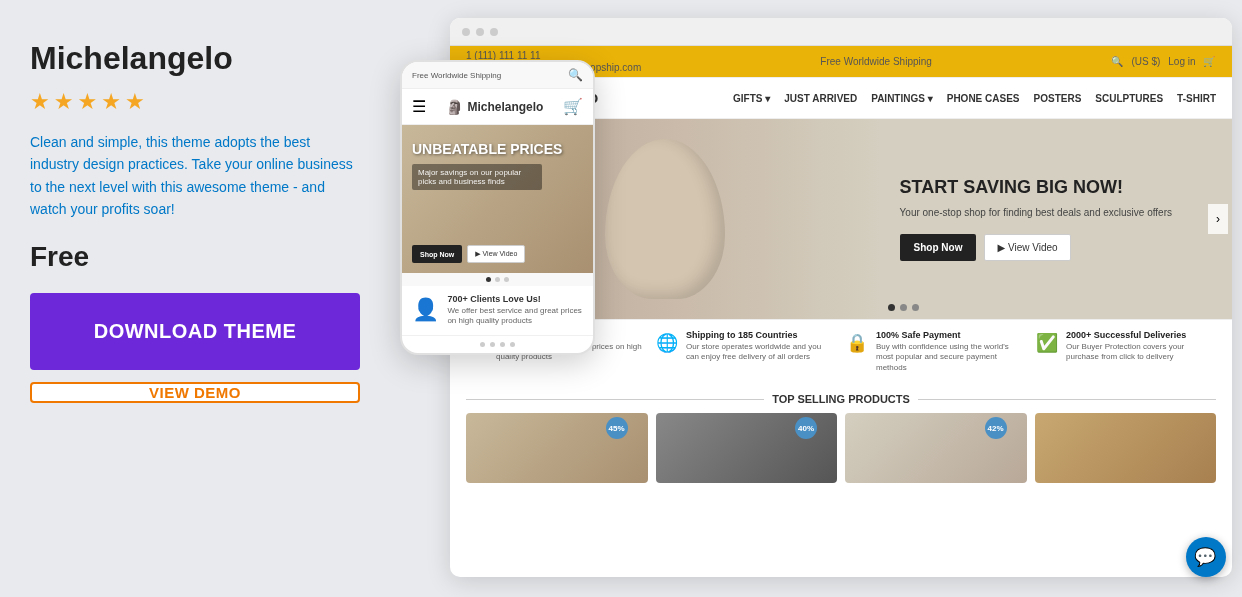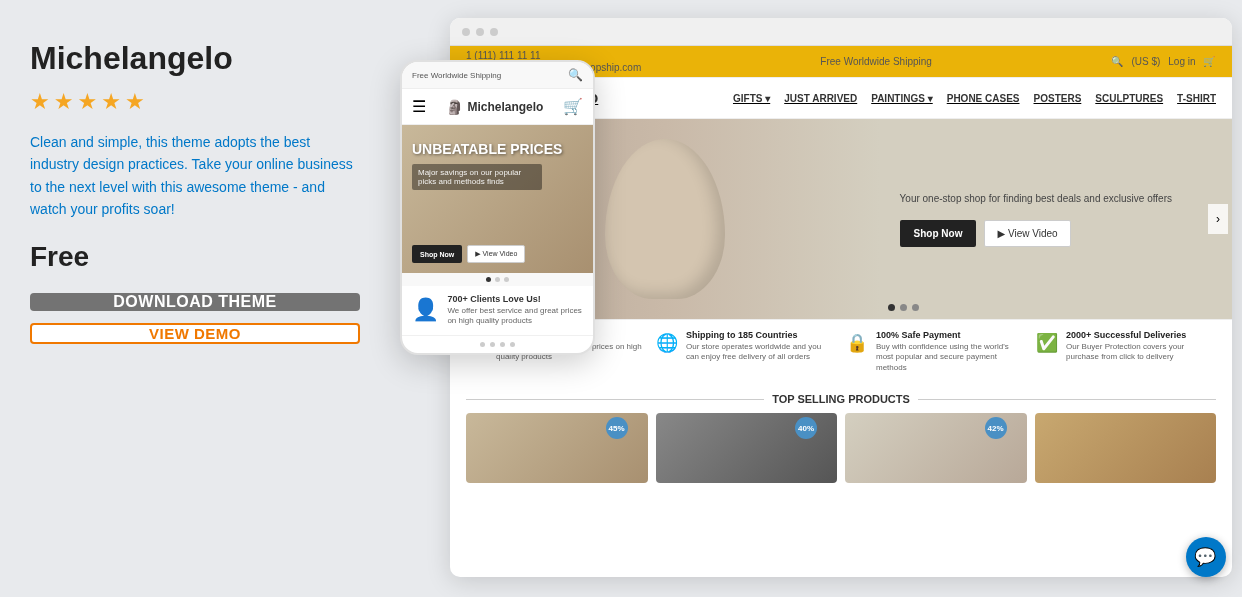--- a/index.html
+++ b/index.html
@@ -42,26 +42,26 @@
       line-height: 1.6;
       margin-bottom: 20px;
     }
     .price-label {
       font-size: 28px;
       font-weight: 700;
       color: #222;
       margin-bottom: 20px;
     }
     .btn-download {
-      background: #737373;
+      background: #6d28d9;
       color: #fff;
       border: none;
       border-radius: 4px;
-      padding: 0;
-      font-size: 16px;
+      padding: 27px;
+      font-size: 20px;
       font-weight: 700;
       letter-spacing: 0.5px;
       cursor: pointer;
       margin-bottom: 12px;
       text-align: center;
     }
     .btn-demo {
       background: #fff;
       color: #f07800;
       border: 2px solid #f07800;
@@ -128,21 +128,20 @@
       color: #555;
       border-bottom: 1px solid #eee;
     }
     .site-topbar-left { display: flex; flex-direction: column; gap: 1px; }
     .site-topbar-right { display: flex; align-items: center; gap: 8px; }
     .site-nav {
       padding: 8px 16px;
       display: flex;
       align-items: center;
       gap: 8px;
-      text-decoration: underline;
     }
     .site-logo {
       display: flex;
       align-items: center;
       gap: 6px;
       margin-right: auto;
     }
     .site-logo-icon {
       color: #4a90c4;
       font-size: 20px;
@@ -579,20 +578,21 @@
           <span class="nav-item">T-SHIRT</span>
         </div>
       </div>
     </div>
 
     <div class="hero-banner">
       <div class="hero-statue">
         <div class="statue-face"></div>
       </div>
       <div class="hero-content">
+        <h2 class="hero-title">START SAVING BIG NOW!</h2>
         <p class="hero-subtitle">Your one-stop shop for finding best deals and exclusive offers</p>
         <div class="hero-btns">
           <button class="btn-shop-now">Shop Now</button>
           <button class="btn-view-video">▶ View Video</button>
         </div>
       </div>
       <div class="hero-dots">
         <div class="hero-dot active"></div>
         <div class="hero-dot"></div>
         <div class="hero-dot"></div>
@@ -662,21 +662,21 @@
       <span>☰</span>
       <div class="mobile-logo">
         <span class="mobile-logo-icon">🗿</span>
         <span>Michelangelo</span>
       </div>
       <span>🛒</span>
     </div>
     <div class="mobile-hero">
       <div class="mobile-hero-text">
         <div class="mobile-hero-title">UNBEATABLE PRICES</div>
-        <div class="mobile-hero-subtitle">Major savings on our popular picks and methods finds</div>
+        <div class="mobile-hero-subtitle">Major savings on our popular picks and business finds</div>
       </div>
       <div class="mobile-hero-btns">
         <button class="m-btn-shop">Shop Now</button>
         <button class="m-btn-video">▶ View Video</button>
       </div>
     </div>
     <div class="mobile-dots">
       <div class="m-dot active"></div>
       <div class="m-dot"></div>
       <div class="m-dot"></div>

